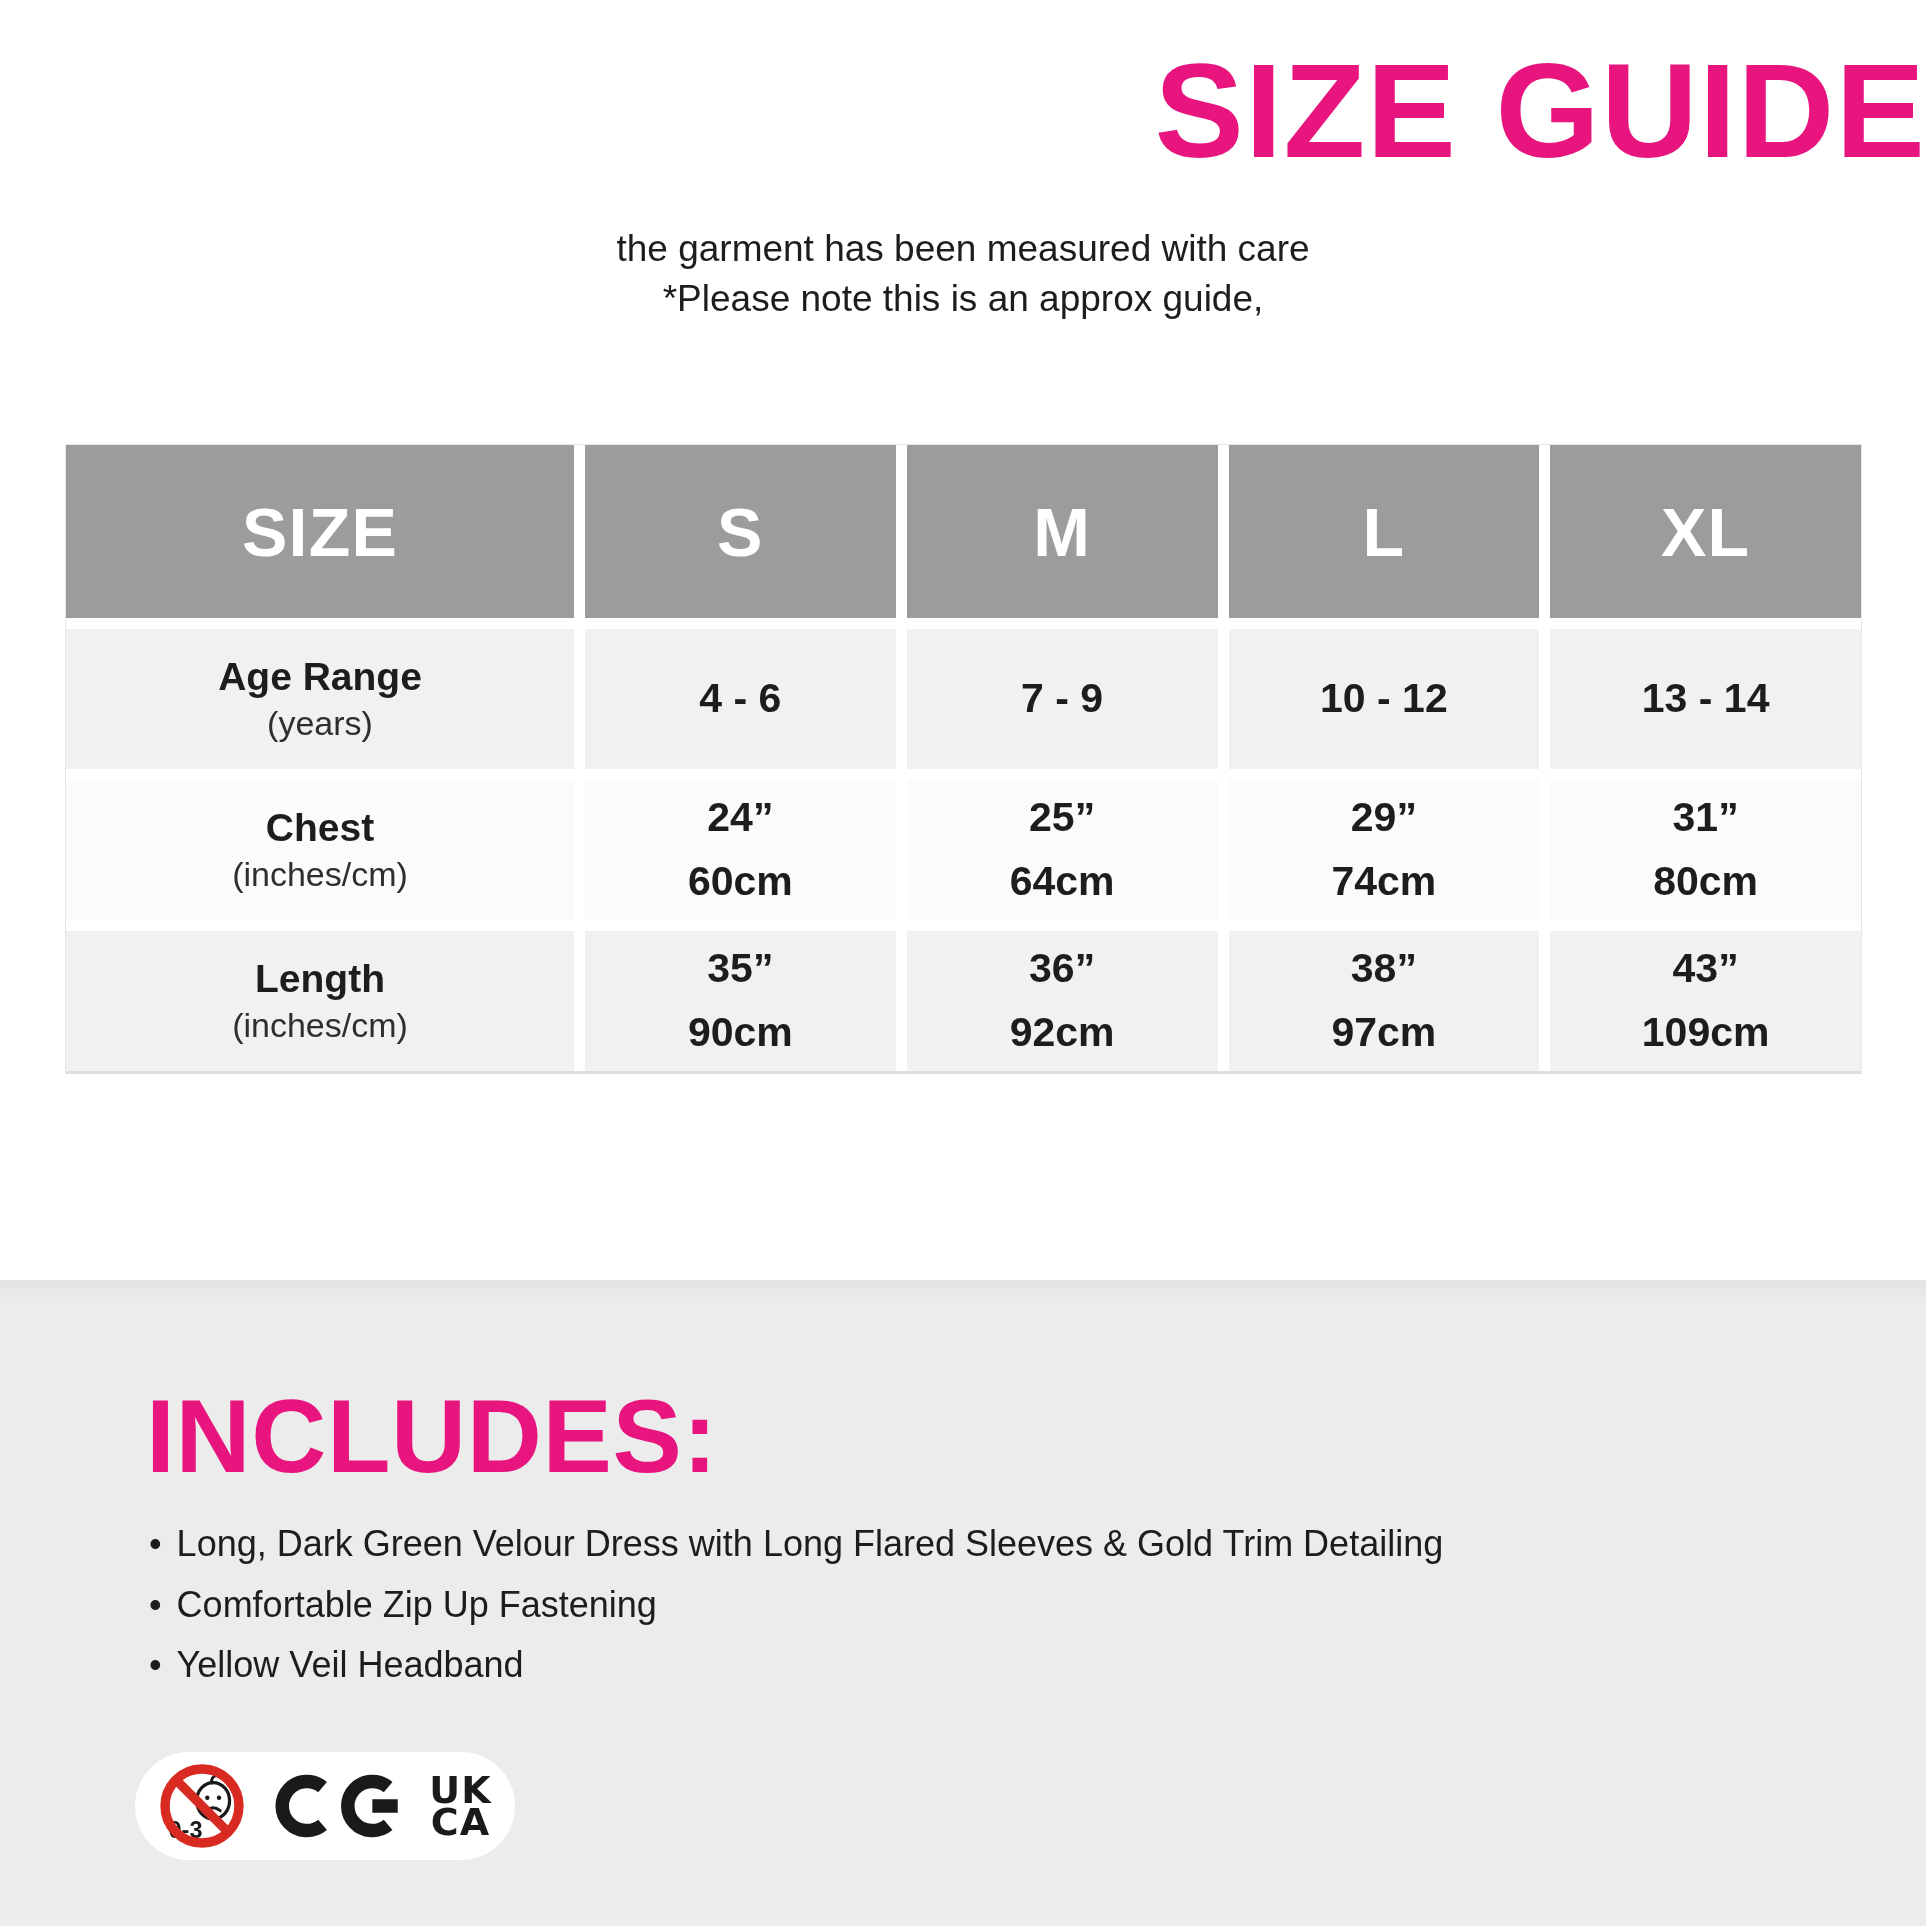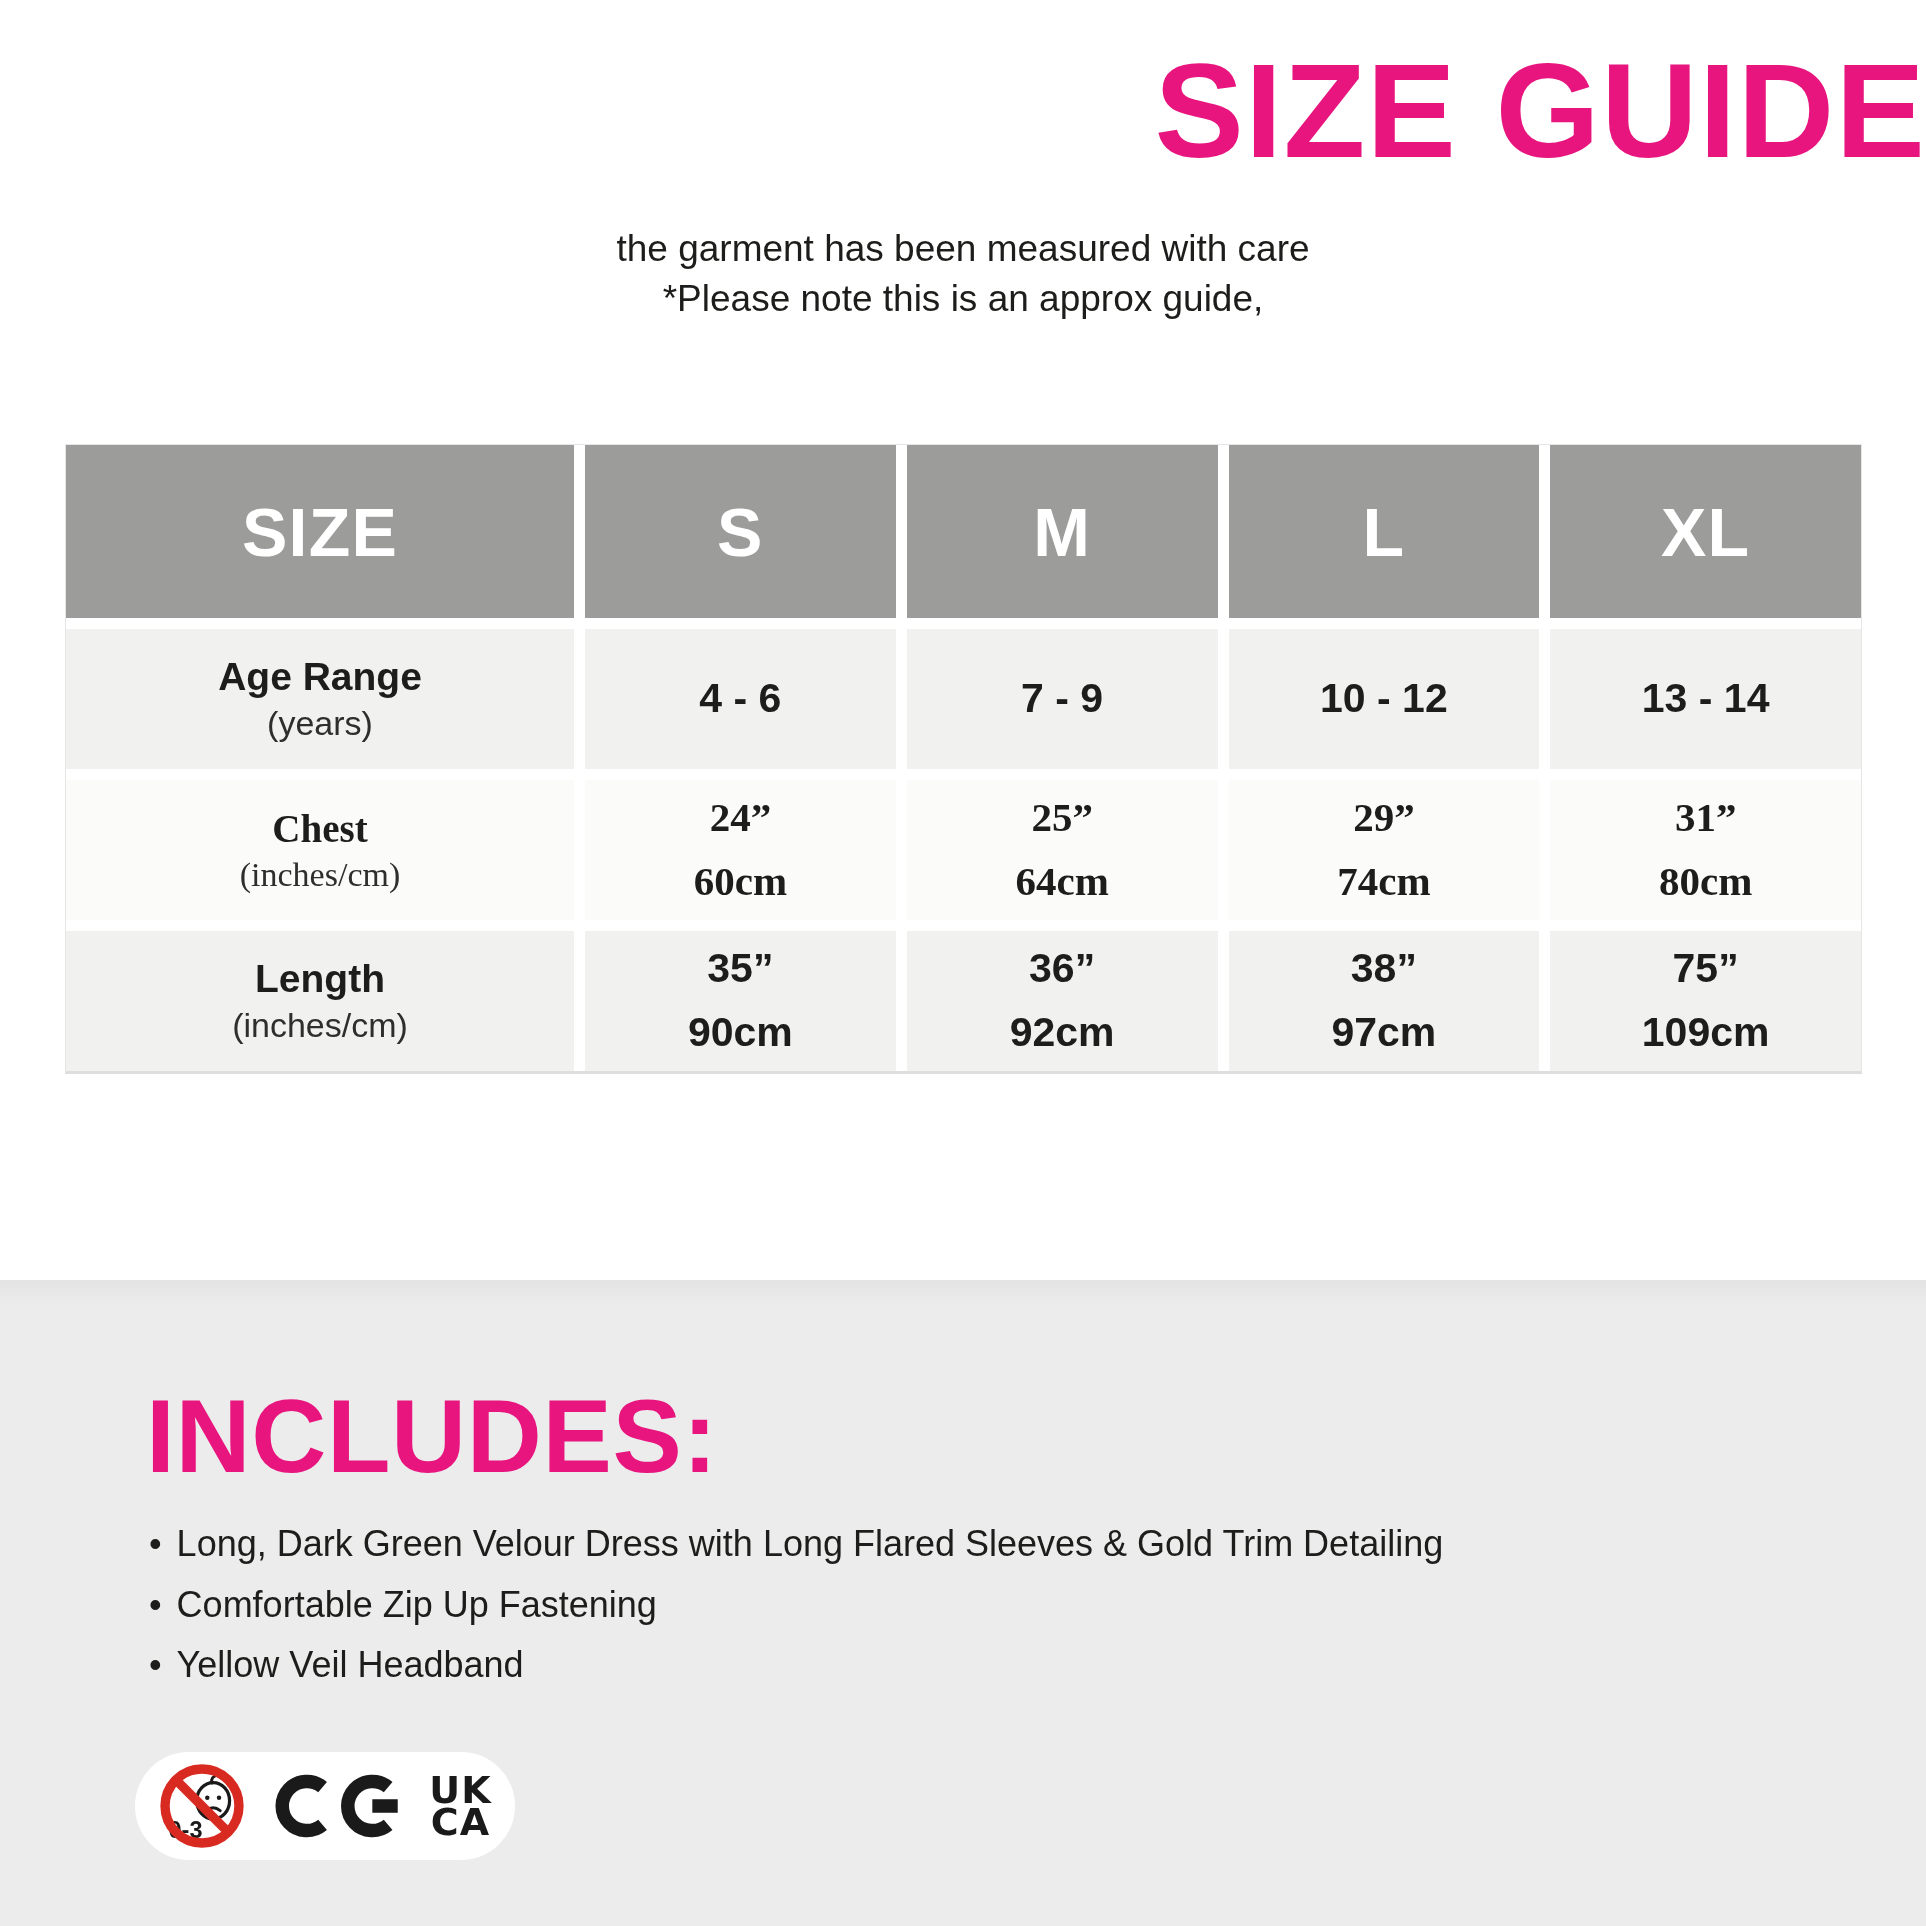--- a/index.html
+++ b/index.html
@@ -56,21 +56,21 @@
   .cell.head {
     height: 173px;
     background: #9c9c9b;
     color: #ffffff;
     font-size: 68px;
     font-weight: 700;
     letter-spacing: 1.2px;
   }
   .cell.body { height: 140px; }
   .row-a { background: #f1f1f0; }
-  .row-b { background: #fbfbfa; font-family: Liberation Serif, serif; }
+  .row-b { background: #fbfbfa; }
   .row-label-main {
     font-size: 39px;
     font-weight: 700;
     color: #1d1d1b;
   }
   .row-label-sub {
     font-size: 34px;
     font-weight: 400;
     color: #2e2e2d;
     margin-top: 5.8px;
@@ -210,21 +210,21 @@
     </div>
     <div class="cell body row-a">
       <div class="cell-value">36”</div>
       <div class="cell-value">92cm</div>
     </div>
     <div class="cell body row-a">
       <div class="cell-value">38”</div>
       <div class="cell-value">97cm</div>
     </div>
     <div class="cell body row-a">
-      <div class="cell-value">75”</div>
+      <div class="cell-value">43”</div>
       <div class="cell-value">109cm</div>
     </div>
   </div>
 
   <div class="includes-section">
     <div class="includes-heading">INCLUDES:</div>
     <ul class="includes-list">
       <li>
         <span class="bullet-dot">•</span>
         <span>Long, Dark Green Velour Dress with Long Flared Sleeves &amp; Gold Trim Detailing</span>

